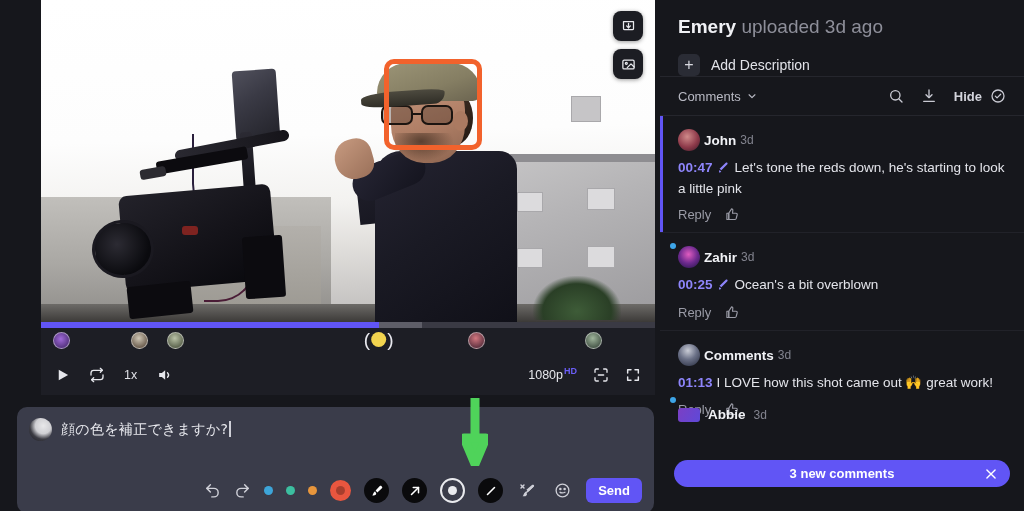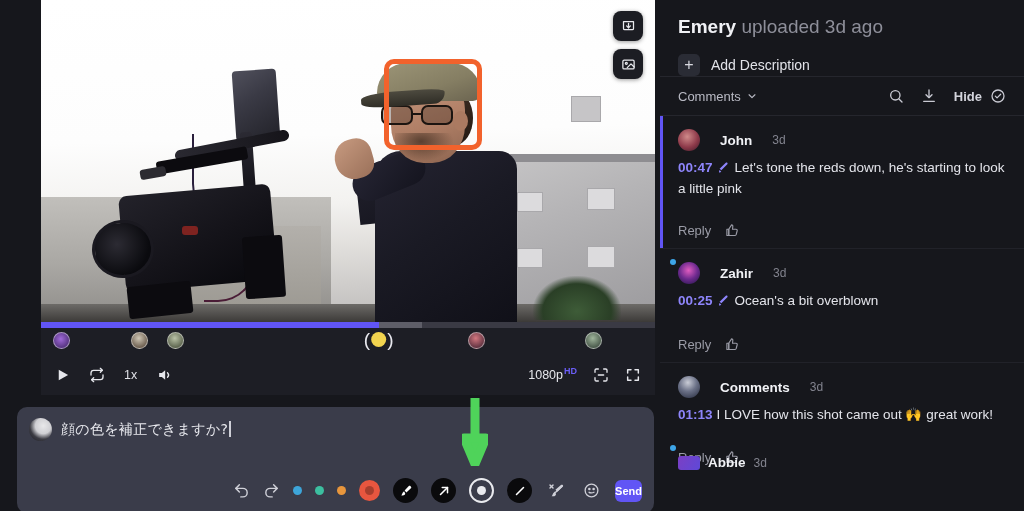--- a/index.html
+++ b/index.html
@@ -242,22 +242,22 @@
   }
   .swatch.sel .inner { width: 9px; height: 9px; border-radius:50%; background: rgba(0,0,0,.28); }
   .tbtn {
     width: 25px; height: 25px; border-radius:50%; background:#0a0a0c;
     display:flex; align-items:center; justify-content:center; color:#fff;
   }
   .tbtn.ring { background: transparent; border: 2px solid #e9eaee; }
   .tbtn.ring .core { width: 9px; height: 9px; border-radius: 50%; background:#e9eaee; }
   .plain-ico { width: 22px; height: 22px; display:flex; align-items:center; justify-content:center; color:#cfd0d8; }
   .send-btn {
-    background:#6155f5; color:#fff; font-size: 11px; font-weight: 600;
-    padding: 5px 0; border-radius: 6px; border:none;
+    background:#6155f5; color:#fff; font-size: 13px; font-weight: 600;
+    padding: 5px 12px; border-radius: 6px; border:none;
   }
   
   .green-arrow { position:absolute; left: 462px; top: 398px; width: 26px; height: 68px; }
 
   
   .panel {
     position:absolute; right:0; top:0; width: 364px; height: 511px;
     background: #16171c; color:#e8e9ee; overflow:hidden;
   }
   .pnl-head { padding: 16px 18px 0 18px; }
@@ -285,27 +285,27 @@
   .comments { position:relative; }
   .comment { position:relative; padding: 13px 18px 10px 18px; }
   .comment.active-accent:before {
     content:""; position:absolute; left:0; top:0; bottom:0; width: 3px; background:#6155f5;
   }
   .c-sep { height:1px; background:#212229; margin: 0; }
   .unread-dot {
     position:absolute; left: 10px; top: 10px; width: 6px; height: 6px;
     border-radius:50%; background:#3da5e8;
   }
-  .c-head { display:flex; align-items:center; gap: 20px; text-align: center; }
+  .c-head { display:flex; align-items:center; gap: 4px; text-align: center; }
   .c-avatar { width: 22px; height: 22px; border-radius: 50%; flex:none; }
   .c-name { font-size: 13.5px; font-weight:700; color:#f1f2f6; }
   .c-time { font-size: 12px; color:#83848f; }
   .c-body { margin-top: 7px; font-size: 13.5px; line-height: 1.42; color:#e3e4ea; }
   .c-tc { color:#8e85fb; font-weight:700; margin-right: 4px; }
-  .c-actions { margin-top: 25px; display:flex; align-items:center; gap: 14px; }
+  .c-actions { margin-top: 9px; display:flex; align-items:center; gap: 14px; }
   .reply { font-size: 13px; color:#9a9ba6; }
   .thumb { color:#9a9ba6; display:flex; }
 
   .new-banner {
     position:absolute; left: 14px; right: 14px; bottom: 24px; height: 27px;
     background: #6155f5; border-radius: 14px; display:flex; align-items:center;
     justify-content:center; color:#fff; font-size: 13px; font-weight: 700;
   }
   .new-banner .x {
     position:absolute; right: 12px; top:0; bottom:0; display:flex; align-items:center;
@@ -659,14 +659,22 @@
       </div>
 
       <div class="partial-row">
         <span class="unread-dot" style="left:10px;top:-6px"></span>
         <span class="partial-av"></span>
         <span class="c-name">Abbie</span>
         <span class="c-time">3d</span>
       </div>
     </div>
 
+    <div class="new-banner">
+      <span>3 new comments</span>
+      <span class="x">
+        <svg width="14" height="14" viewBox="0 0 24 24" fill="none" stroke="currentColor" stroke-width="2.4" stroke-linecap="round">
+            <path d="M5 5l14 14M19 5L5 19"></path>
+          </svg>
+      </span>
+    </div>
   </div>
 </div>
 
 </body></html>

